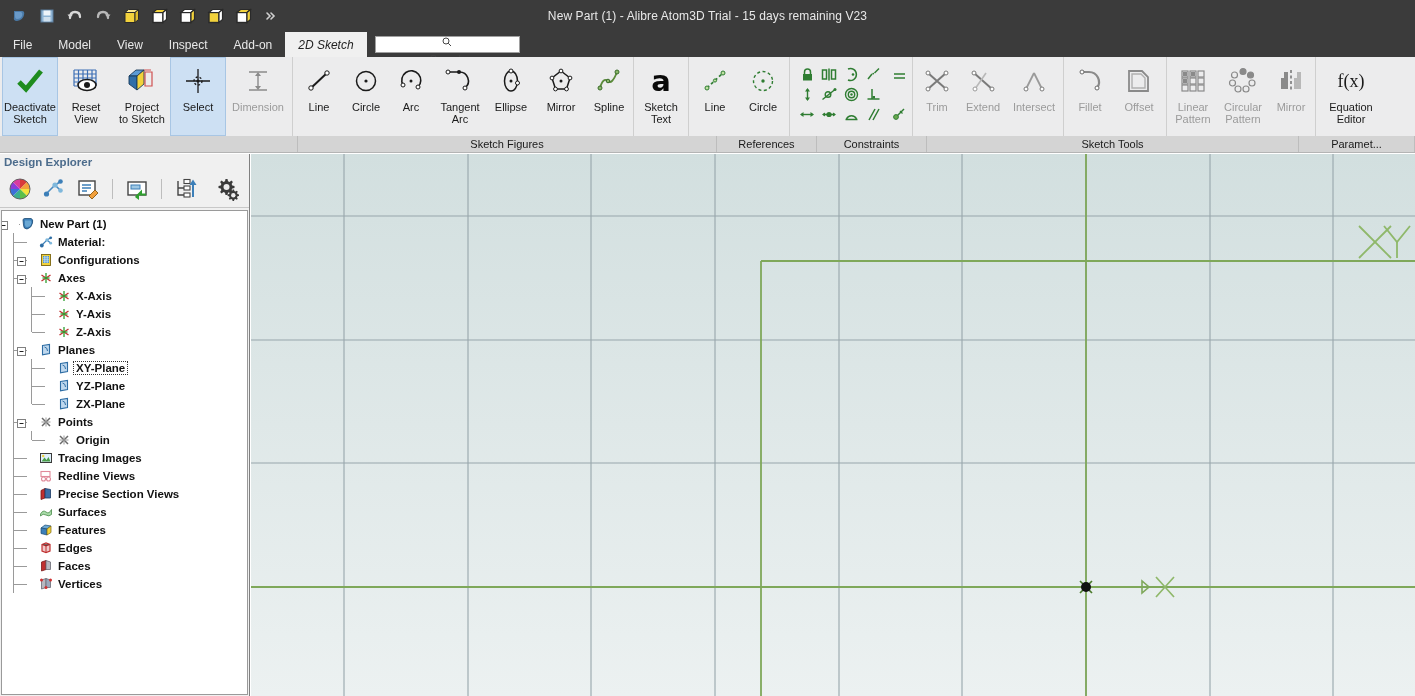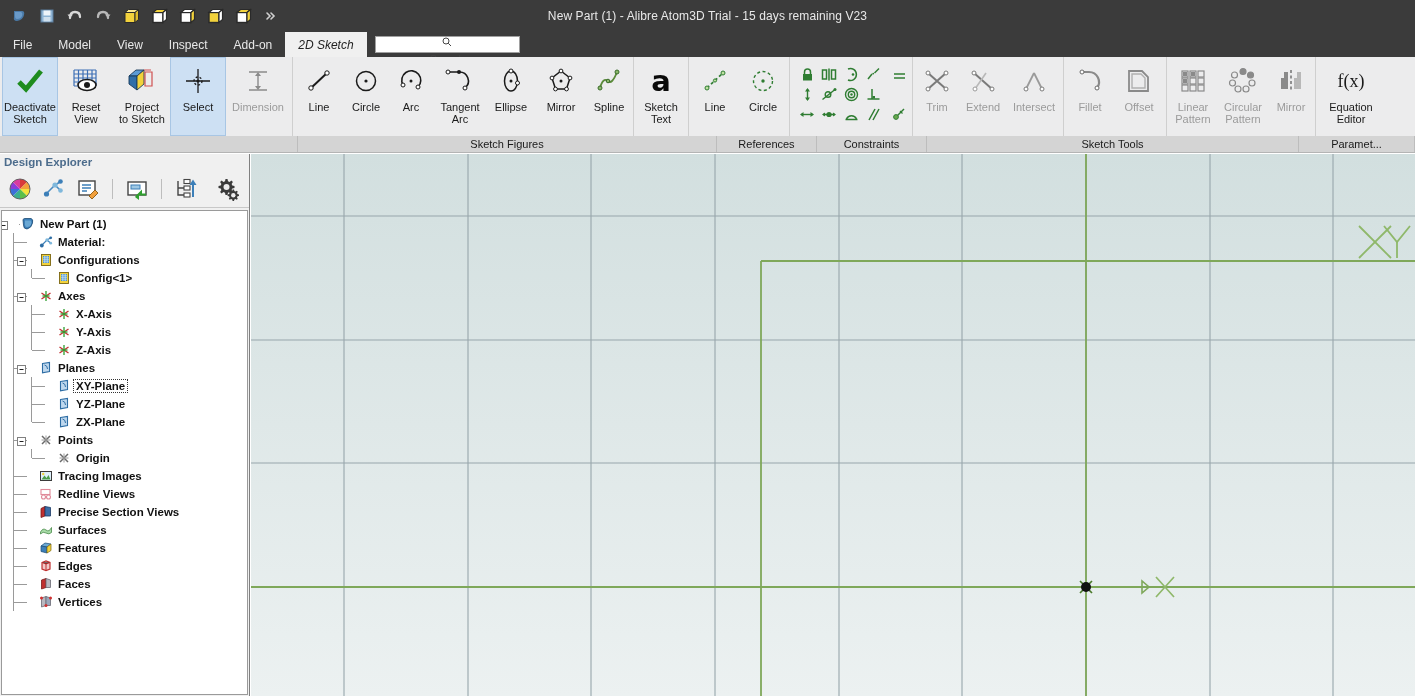--- a/index.html
+++ b/index.html
@@ -786,40 +786,20 @@
               <rect x="4" y="3" width="6" height="7" fill="#4a90c8"></rect>
               <g stroke="#cfe4f4" stroke-width="0.6">
                 <path d="M5.5 3 V10 M7 3 V10 M8.5 3 V10"></path>
                 <path d="M4 4.7 H10 M4 6.4 H10 M4 8.2 H10"></path>
               </g>
             </svg>
           </span>
           <span class="tlabel">Configurations</span>
         </div>
         <div class="tnode">
-          <span style="position: relative; display: inline-block; height: 18px; flex: 0 0 54px;">
-            <svg width="54" height="18" style="display:block">
-              <path d="M11.5 0 V18" stroke="#9a9a9a" stroke-width="1" shape-rendering="crispEdges"></path>
-              <path d="M29.5 0 V9" stroke="#9a9a9a" stroke-width="1" shape-rendering="crispEdges"></path>
-              <path d="M29.5 9 H43" stroke="#9a9a9a" stroke-width="1" shape-rendering="crispEdges"></path>
-            </svg>
-          </span>
-          <span class="tico">
-            <svg width="14" height="14" viewBox="0 0 14 14">
-              <rect x="2.5" y="1.5" width="9" height="11" fill="#f2d23c" stroke="#7a6510" stroke-width="0.9"></rect>
-              <rect x="4" y="3" width="6" height="7" fill="#4a90c8"></rect>
-              <g stroke="#cfe4f4" stroke-width="0.6">
-                <path d="M5.5 3 V10 M7 3 V10 M8.5 3 V10"></path>
-                <path d="M4 4.7 H10 M4 6.4 H10 M4 8.2 H10"></path>
-              </g>
-            </svg>
-          </span>
-          <span class="tlabel">Config&lt;1&gt;</span>
-        </div>
-        <div class="tnode">
           <span style="position: relative; display: inline-block; height: 18px; flex: 0 0 36px;">
             <svg width="36" height="18" style="display:block">
               <path d="M11.5 0 V18" stroke="#9a9a9a" stroke-width="1" shape-rendering="crispEdges"></path>
               <path d="M11.5 0 V18" stroke="#9a9a9a" stroke-width="1" shape-rendering="crispEdges"></path>
               <path d="M11.5 9 H25" stroke="#9a9a9a" stroke-width="1" shape-rendering="crispEdges"></path>
             </svg>
             <span style="position: absolute; left: 15px; top: 5px; width: 9px; height: 9px; background: rgb(255, 255, 255);"><svg width="9" height="9" viewBox="0 0 9 9">
                 <rect x="0.5" y="0.5" width="8" height="8" fill="#fff" stroke="#808080"></rect>
                 <path d="M2.5 4.5 H6.5" stroke="#222" stroke-width="1"></path>
               </svg></span>

